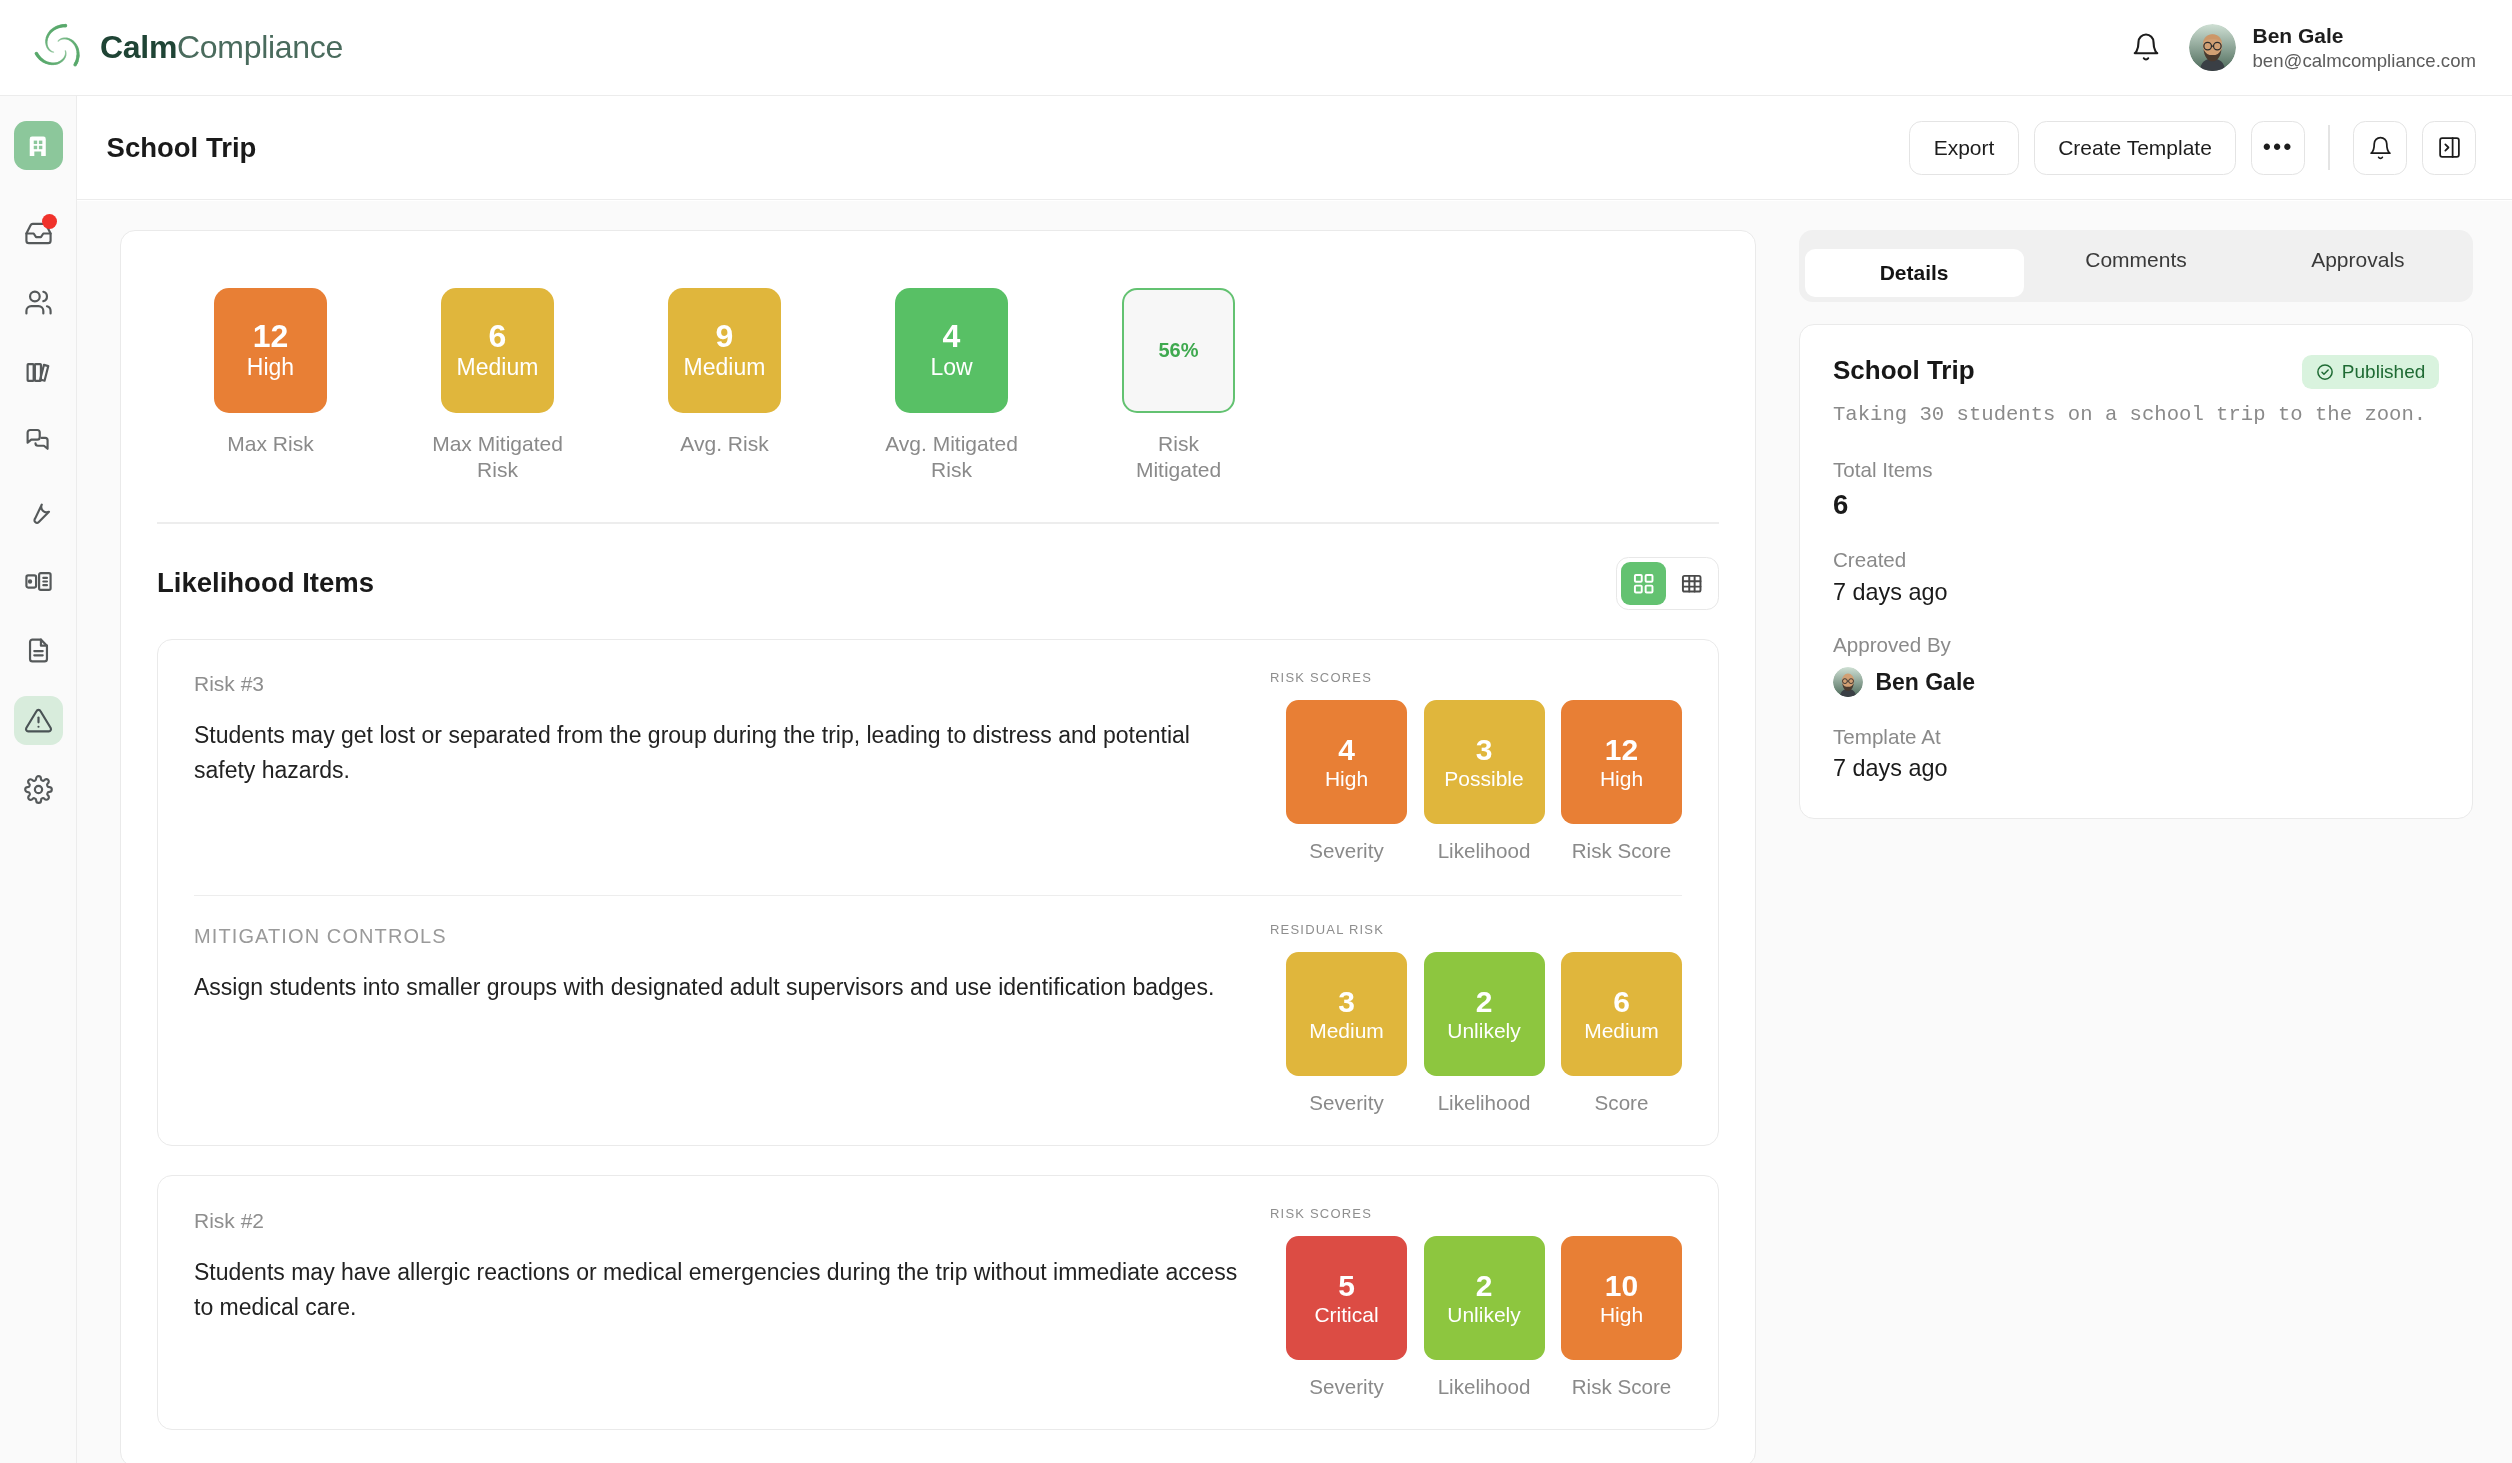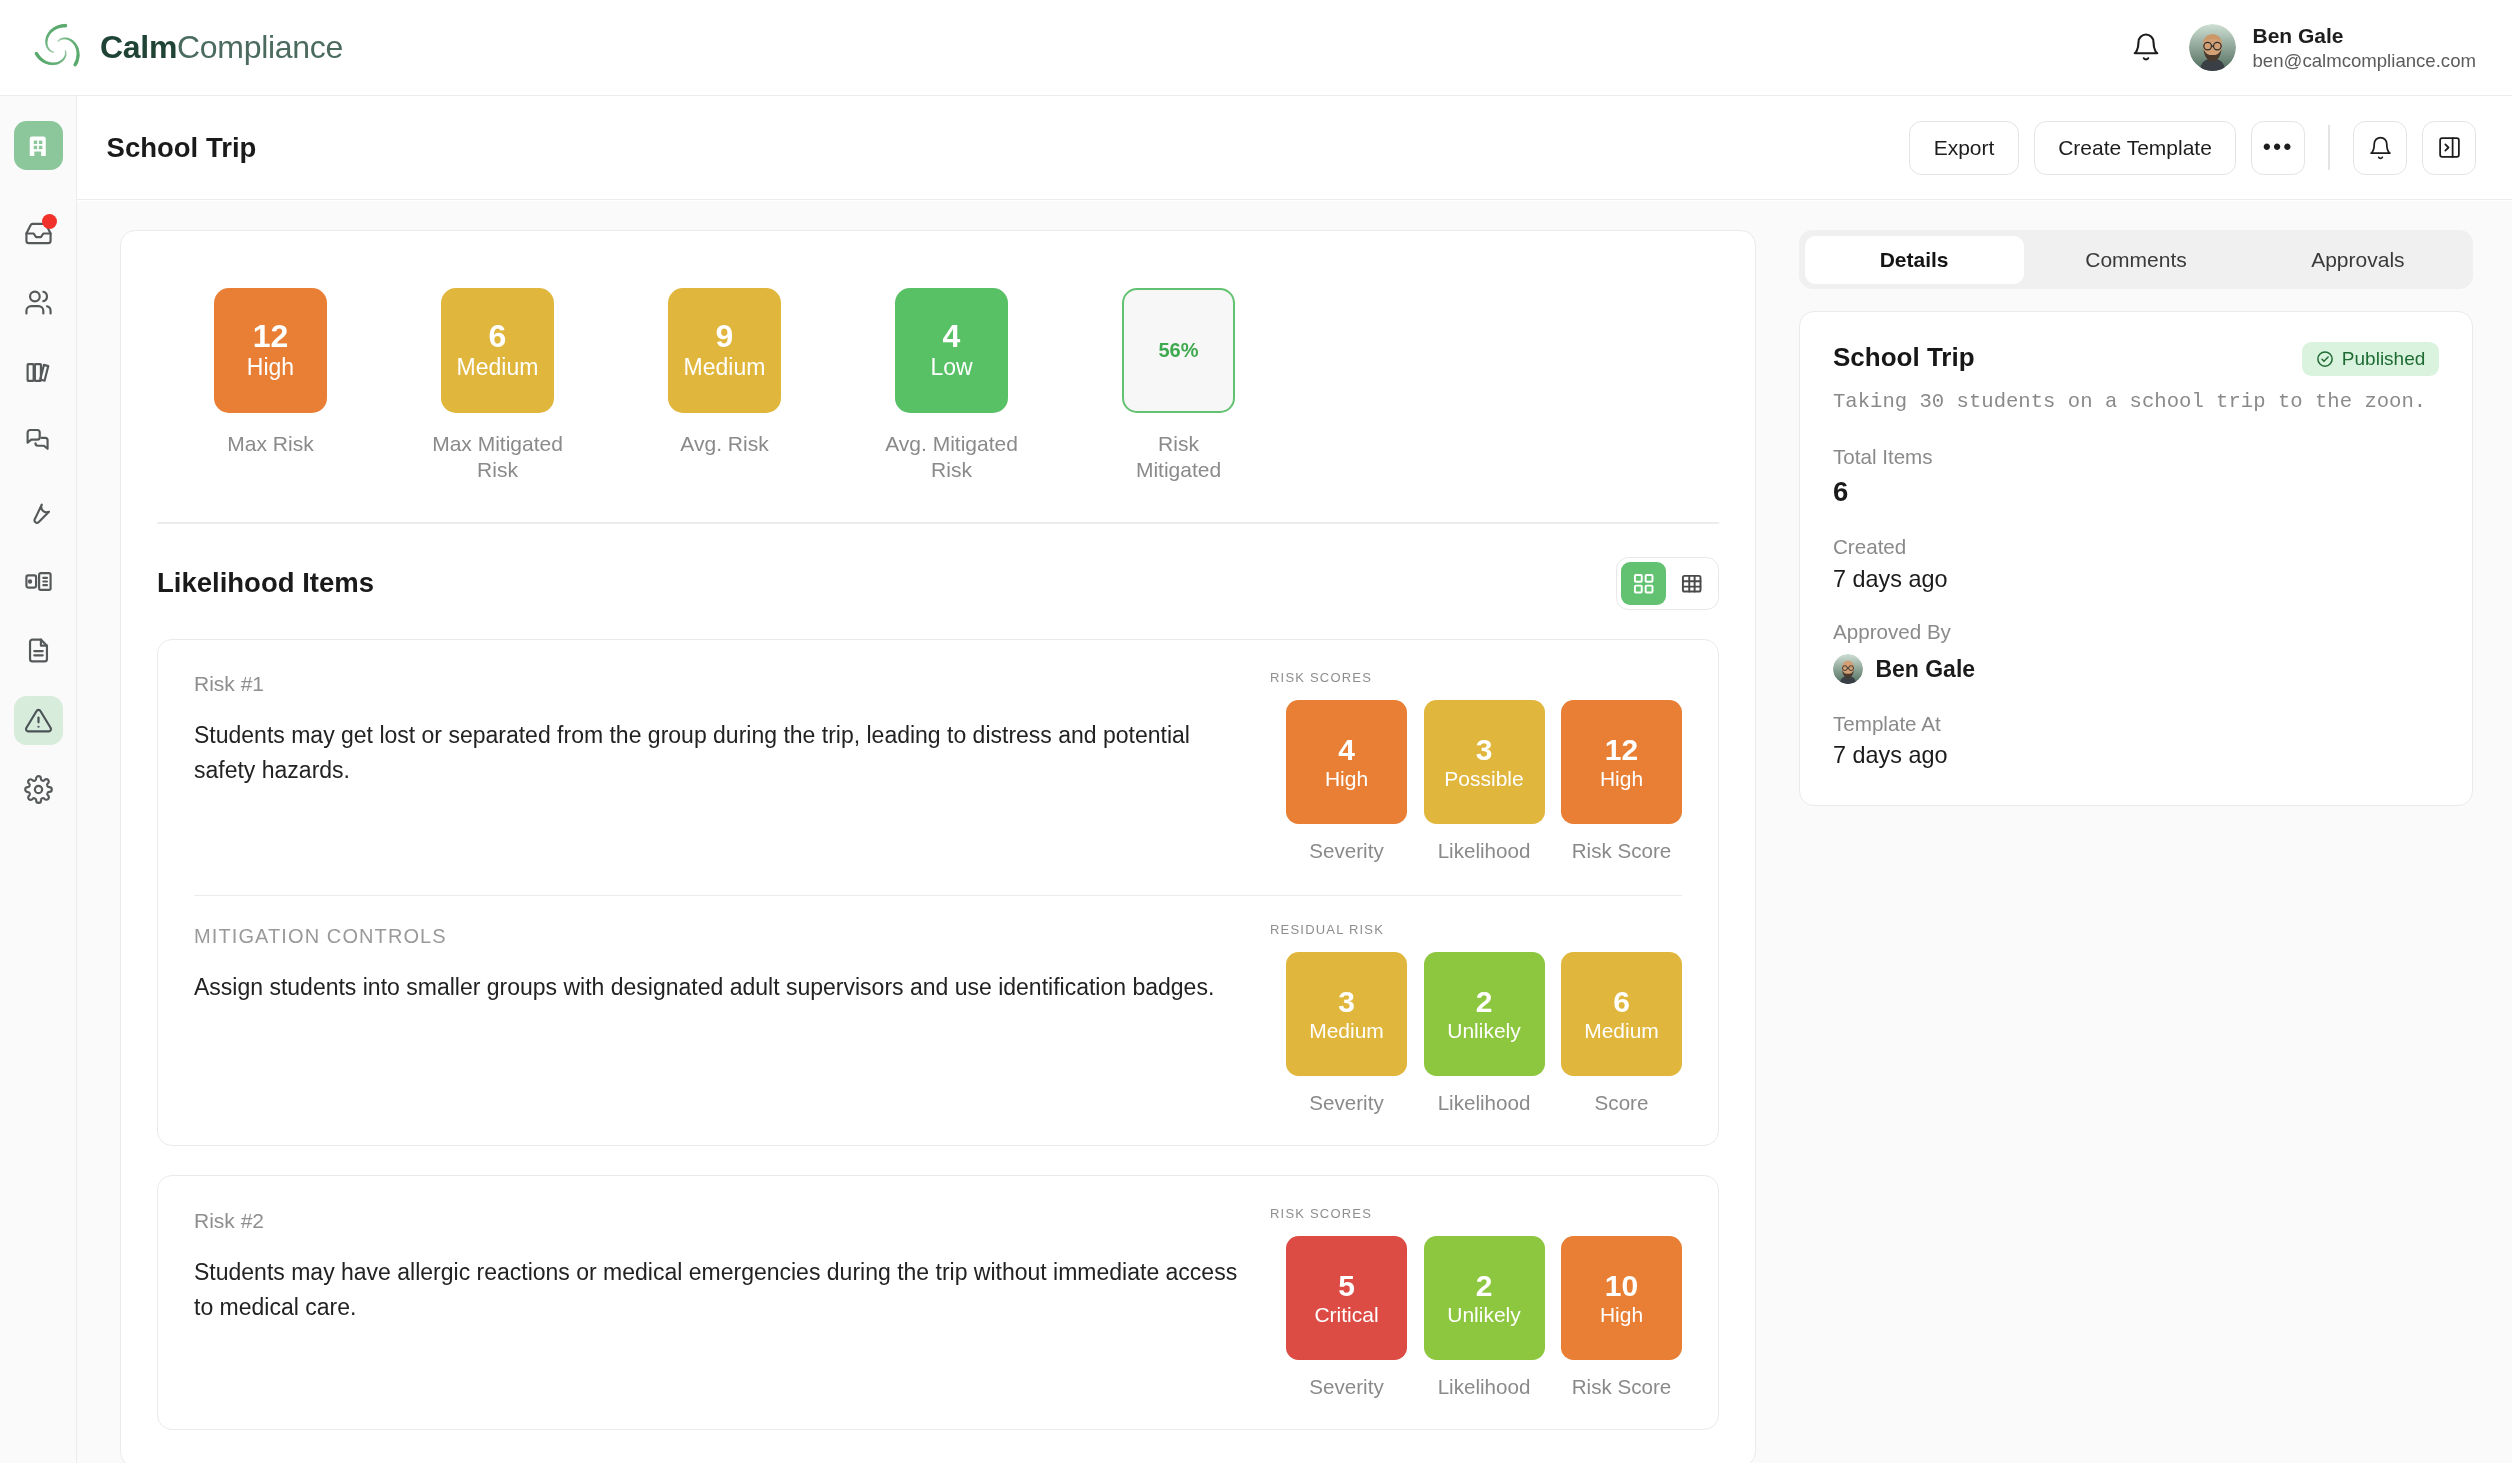--- a/index.html
+++ b/index.html
@@ -157,21 +157,21 @@
   
   .rightcol { width: 674px; flex: none; }
   .tabs {
     display: flex; background: #f0f0f0; border-radius: 13.7px; padding: 5.5px; gap: 2.7px;
   }
   .tab {
     flex: 1 1 0; height: 48px; border-radius: 10.3px;
     display: flex; align-items: center; justify-content: center;
     font-size: 21px; color: #3a3a3a;
   }
-  .tab.on { background: #ffffff; font-weight: bold; color: #141414; }
+  .tab.on { background: #ffffff; font-weight: bold; color: #141414; margin-top: 13px; }
 
   .detail-card { margin-top: 22px; padding: 30px 33px 36px 33px; }
   .detail-head { display: flex; align-items: flex-start; justify-content: space-between; gap: 13.7px; }
   .detail-title { font-size: 26px; font-weight: bold; color: #171717; }
   .pill {
     display: inline-flex; align-items: center; gap: 8.2px;
     background: #d9f3de; color: #1f6b34; border-radius: 9.6px;
     padding: 6.2px 13.7px; font-size: 19px; white-space: nowrap;
   }
   .detail-sub { margin-top: 12px; font-size: 20.6px; color: #8a8a8a; line-height: 1.4; font-family: Liberation Mono, monospace; }
@@ -572,21 +572,21 @@
                 <path d="M3 9.5h18M3 15h18M9.5 4v16M15 4v16"></path>
               </svg>
             </span>
           </div>
         </div>
       </div>
 
       <div class="risk-card">
         <div class="risk-row">
           <div class="risk-left">
-            <div class="risk-kicker">Risk #1</div>
+            <div class="risk-kicker">Risk #3</div>
             <div class="risk-text">Students may get lost or separated from the group during the trip, leading to distress and potential safety hazards.</div>
           </div>
           <div class="risk-right">
             <div class="scores-head">RISK SCORES</div>
             <div class="minitiles">
               <div class="minicell">
                 <div class="minitile" style="background:#e87f35">
                   <span class="num">4</span>
                   <span class="lbl">High</span>
                 </div>

